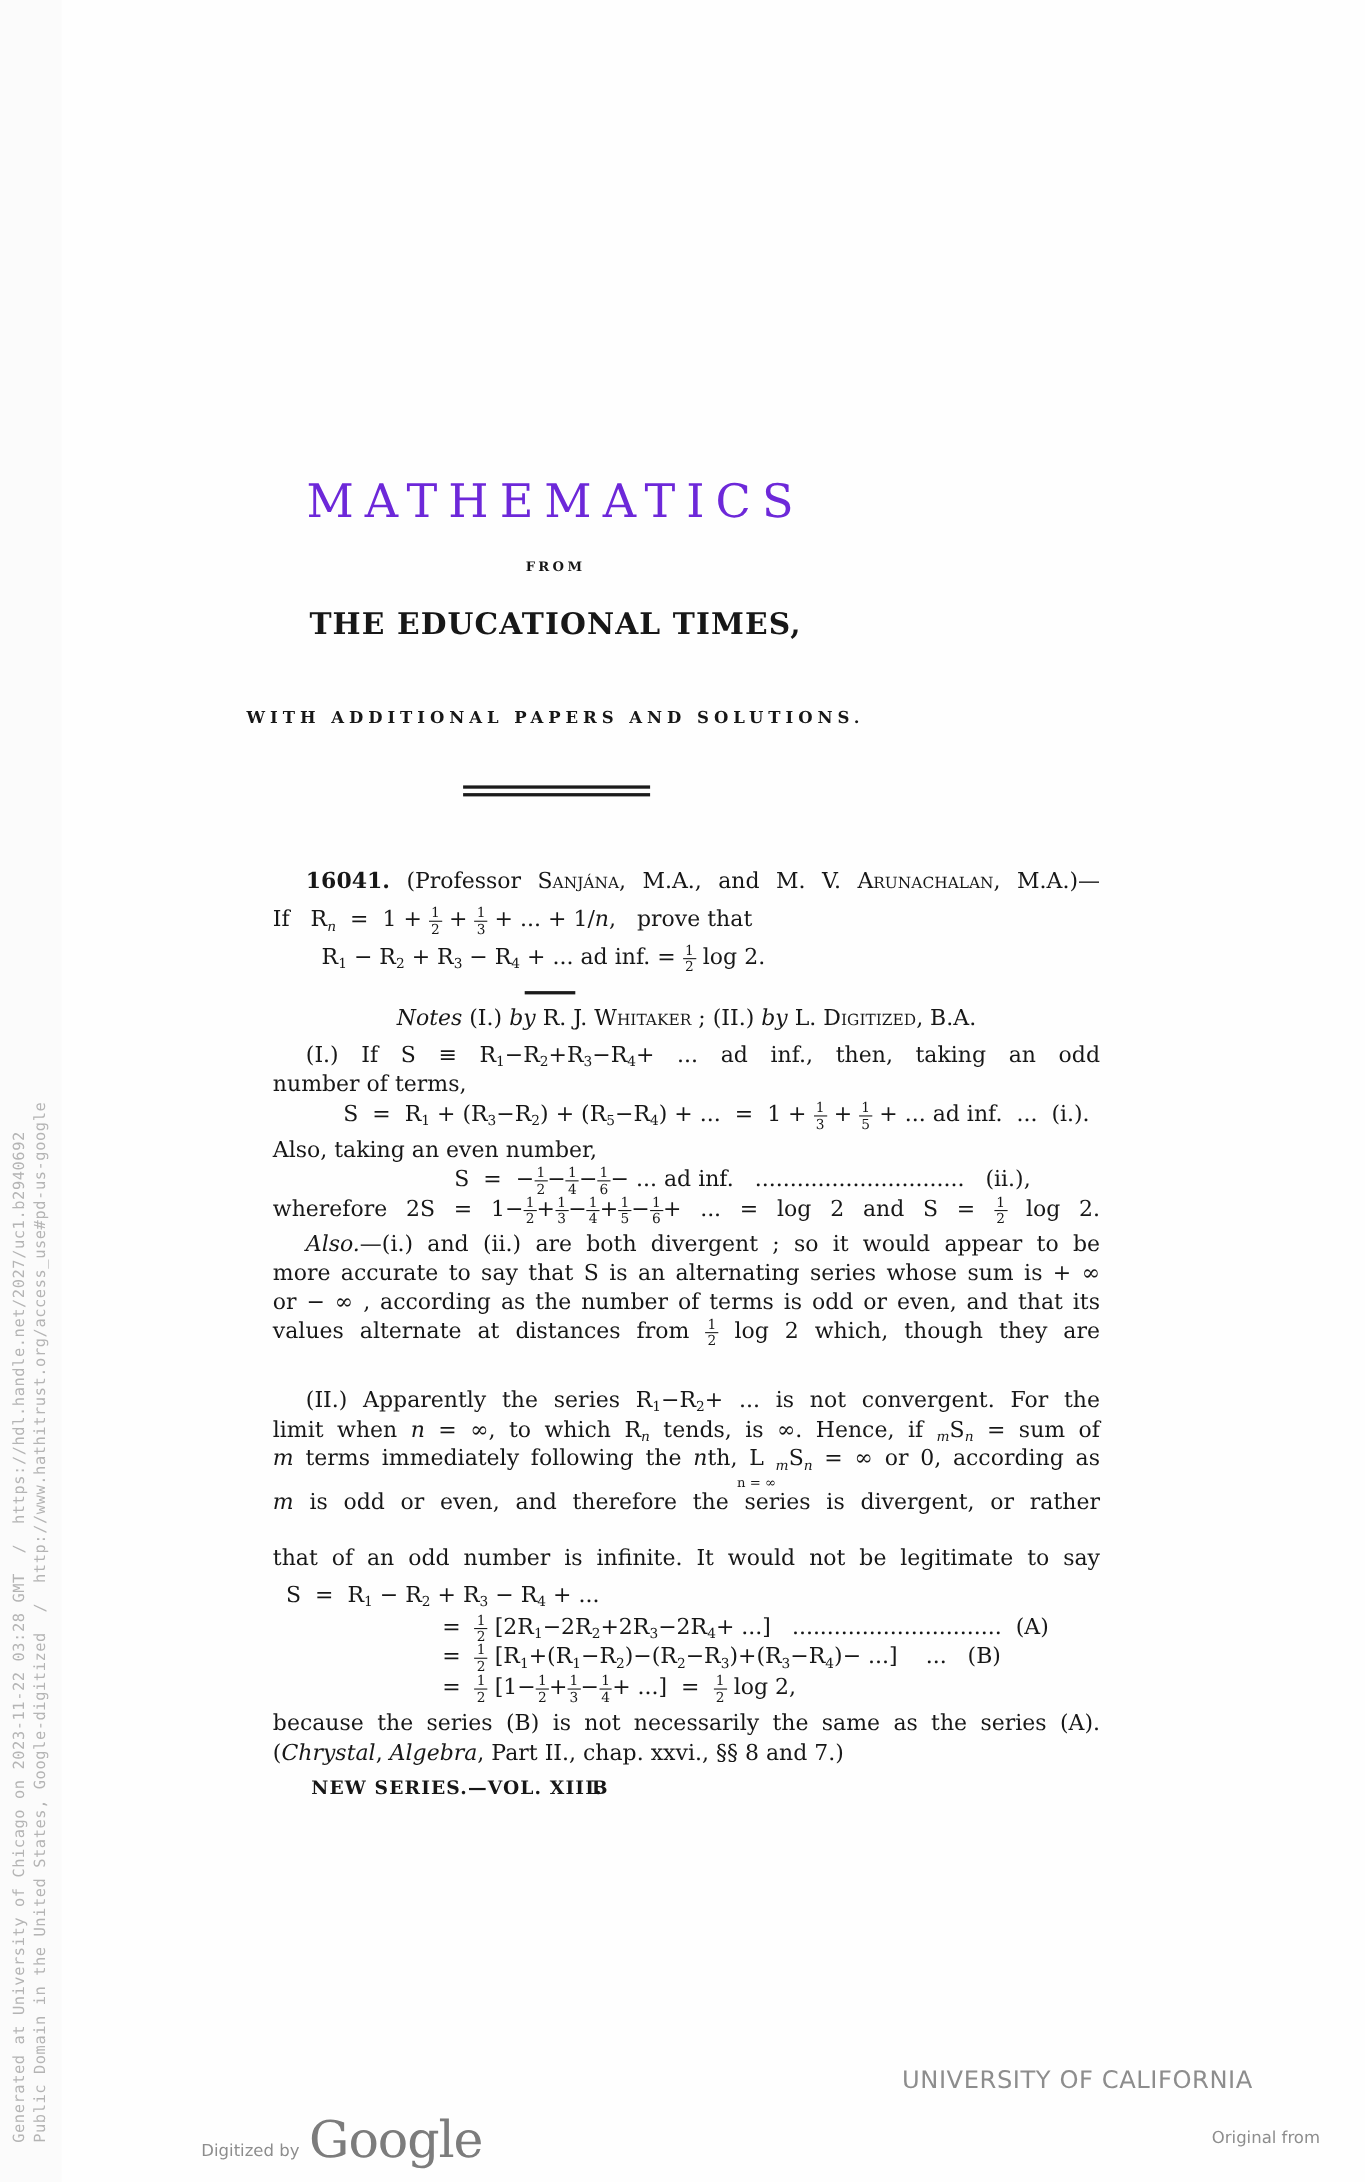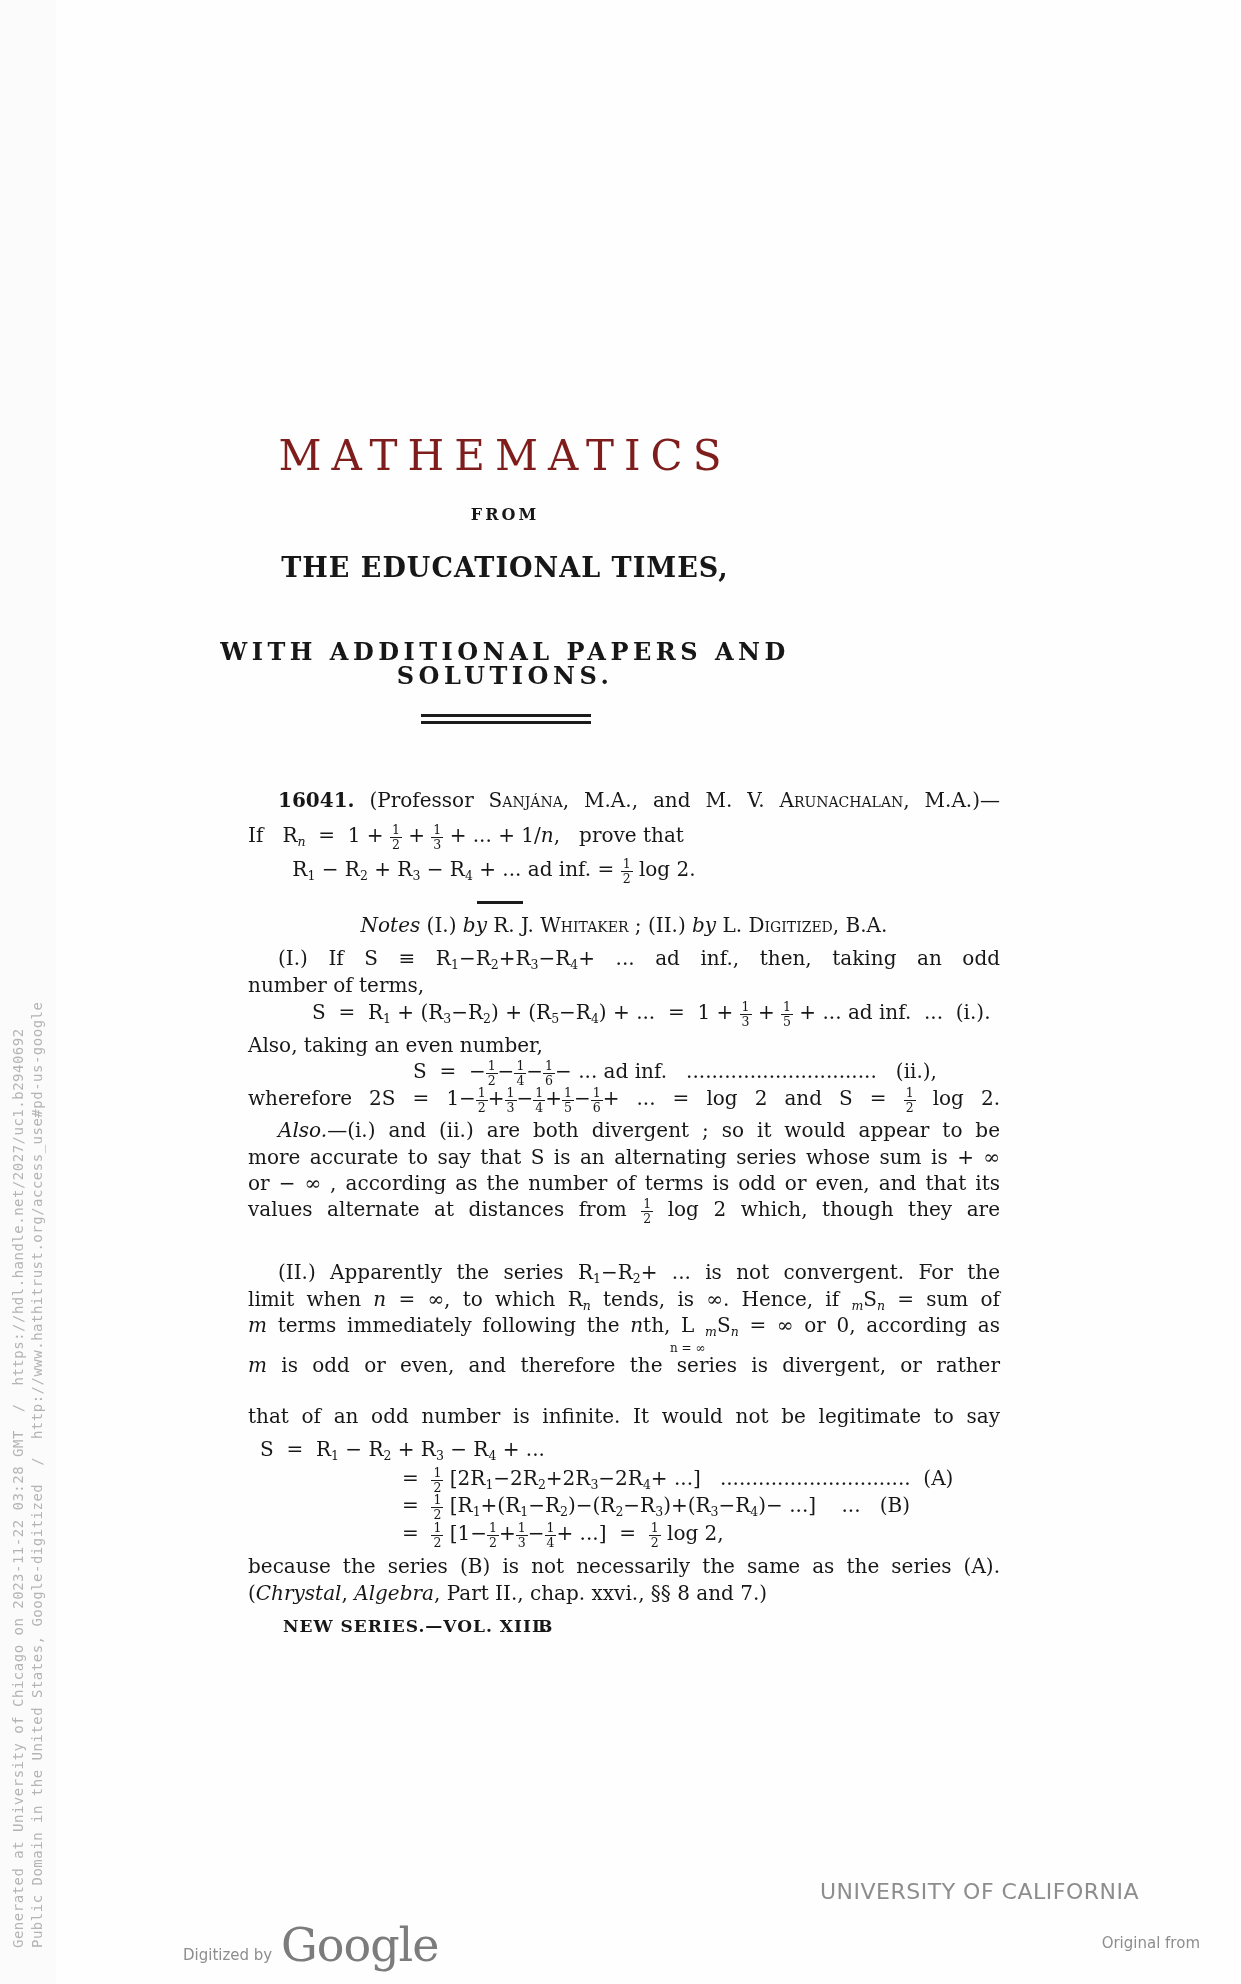--- a/index.html
+++ b/index.html
@@ -2,24 +2,24 @@
 <html><head>
 <meta charset="utf-8">
 <style>
   html,body{margin:0;padding:0;background:#ffffff;}
   .page{position:relative;width:1241px;height:1984px;background:#fefefe;overflow:hidden;
         font-family:"DejaVu Serif","Liberation Serif",serif;color:#171717;}
   .gutter{position:absolute;left:0;top:0;width:56px;height:100%;background:#fbfbfb;}
 
   
   .hl{position:absolute;left:115px;width:780px;text-align:center;}
-  .t-title{top:432px;font-size:42px;line-height:48px;letter-spacing:10px;font-weight:normal;color:#7f1d1d;}
-  .t-from{top:506px;font-size:16px;line-height:18px;font-weight:bold;letter-spacing:3px;}
+  .t-title{top:432px;font-size:42px;line-height:48px;letter-spacing:10px;font-weight:normal;color:#6d28d9;}
+  .t-from{top:506px;font-size:12px;line-height:18px;font-weight:bold;letter-spacing:3px;}
   .t-journal{top:552px;font-size:27px;line-height:32px;font-weight:bold;letter-spacing:1px;}
-  .t-sub{top:640px;font-size:24px;line-height:24px;font-weight:bold;letter-spacing:4.5px;text-align:center;}
+  .t-sub{top:640px;font-size:15px;line-height:24px;font-weight:bold;letter-spacing:4.5px;text-align:center;}
   .dbl-rule{position:absolute;left:421px;top:714px;width:170px;height:4px;
             border-top:3px solid #1b1b1b;border-bottom:3px solid #1b1b1b;}
 
   
   .bl{position:absolute;left:248px;width:752px;font-size:20px;line-height:27px;}
   .eq{position:absolute;font-size:20px;line-height:27px;white-space:pre;}
   .just{text-align:justify;text-align-last:justify;}
   .ind{padding-left:30px;box-sizing:border-box;}
   .pre{white-space:pre;}
   .ctr{text-align:center;}

